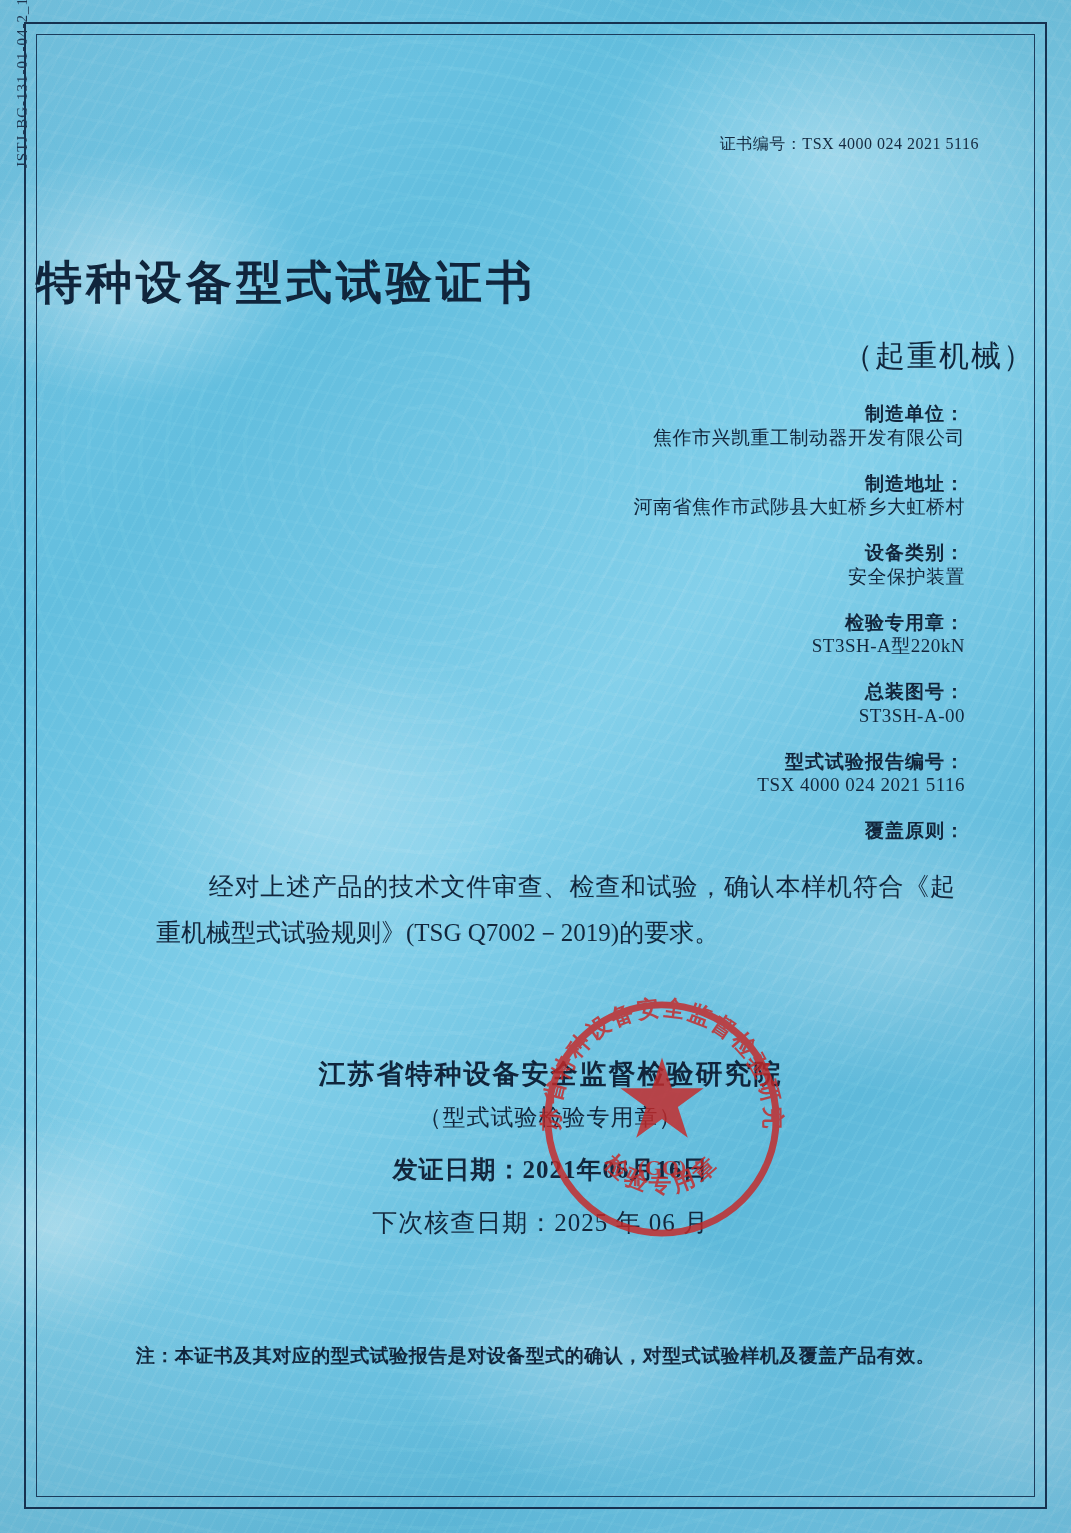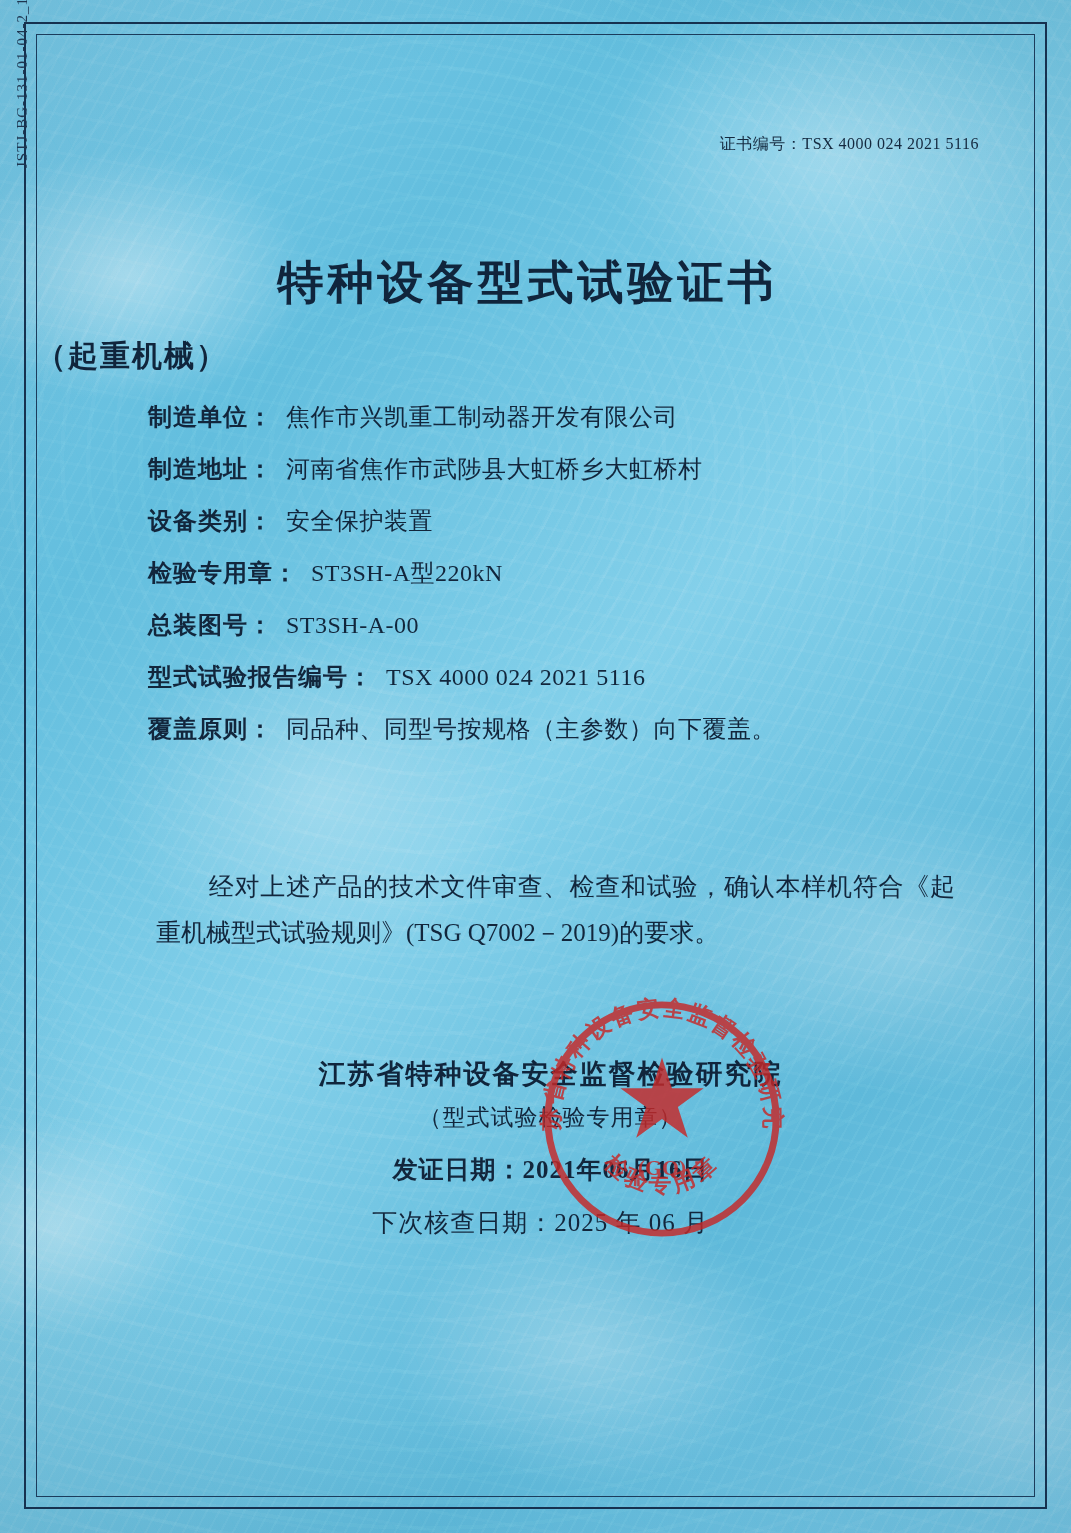--- a/index.html
+++ b/index.html
@@ -77,50 +77,50 @@
     top: 100px;
     font-size: 16px;
     letter-spacing: 0.5px;
     color: #14293f;
     white-space: nowrap;
   }
   .title {
     position: absolute;
     top: 218px;
     left: 0; right: 16px;
-    text-align: center;
     font-family: "DejaVu Serif", "Liberation Serif", serif;
     font-weight: bold;
     font-size: 46px;
     letter-spacing: 4px;
     color: #10253c;
   }
   .subtitle {
     position: absolute;
     top: 302px;
     left: 0; right: 0;
-    text-align: left;
-    font-weight: bold;
+    text-align: right;
+    font-weight: normal;
     font-size: 30px;
     letter-spacing: 2px;
     color: #10253c;
   }
   .fields {
     position: absolute;
     top: 368px;
     left: 112px;
     right: 70px;
   }
   .field-row {
     display: flex;
-    align-items: flex-start;
+    align-items: flex-end;
     margin-bottom: 22px;
-    font-size: 24px;
+    font-size: 19px;
     color: #12263c;
     line-height: 1.25;
+    flex-direction: column;
   }
   .field-label {
     font-weight: bold;
     white-space: nowrap;
     letter-spacing: 1px;
   }
   .field-value {
     margin-left: 13px;
     letter-spacing: 0.5px;
   }
@@ -240,21 +240,20 @@
       <div class="field-row">
         <span class="field-label">总装图号：</span>
         <span class="field-value">ST3SH-A-00</span>
       </div>
       <div class="field-row">
         <span class="field-label">型式试验报告编号：</span>
         <span class="field-value">TSX 4000 024 2021 5116</span>
       </div>
       <div class="field-row">
         <span class="field-label">覆盖原则：</span>
-        <span class="field-value">同品种、同型号按规格（主参数）向下覆盖。</span>
       </div>
     </div>
 
     <div class="statement"><span class="indent"></span><span>经对上述产品的技术文件审查、检查和试验，确认本样机符合《起重机械型式试验规则》(TSG Q7002－2019)的要求。</span></div>
 
     <div class="issuer-block">
       <div class="issuer-name">江苏省特种设备安全监督检验研究院</div>
       <div class="issuer-sub">（型式试验检验专用章）</div>
       <div class="issue-date">发证日期：2021年06月16日</div>
       <div class="next-date">下次核查日期：2025 年 06 月</div>
@@ -271,15 +270,18 @@
           <textPath href="#sealArcTop" startOffset="50%" text-anchor="middle">江苏省特种设备安全监督检验研究院</textPath>
         </text>
         <text class="seal-text" font-size="23" letter-spacing="4">
           <textPath href="#sealArcBottom" startOffset="50%" text-anchor="middle">检验专用章</textPath>
         </text>
         <polygon fill="#c62828" points="130,68 140,99 172,99 146,118 156,149 130,130 104,149 114,118 88,99 120,99"></polygon>
         <text class="seal-text" x="130" y="186" font-size="22" text-anchor="middle">(GQ)</text>
       </svg>
     </div>
 
+    <div class="note">
+      <b>注：</b><b>本证书及其对应的型式试验报告是对设备型式的确认，对型式试验样机及覆盖产品有效。</b>
+    </div>
 
   </div>
 </div>
 
 </body></html>

